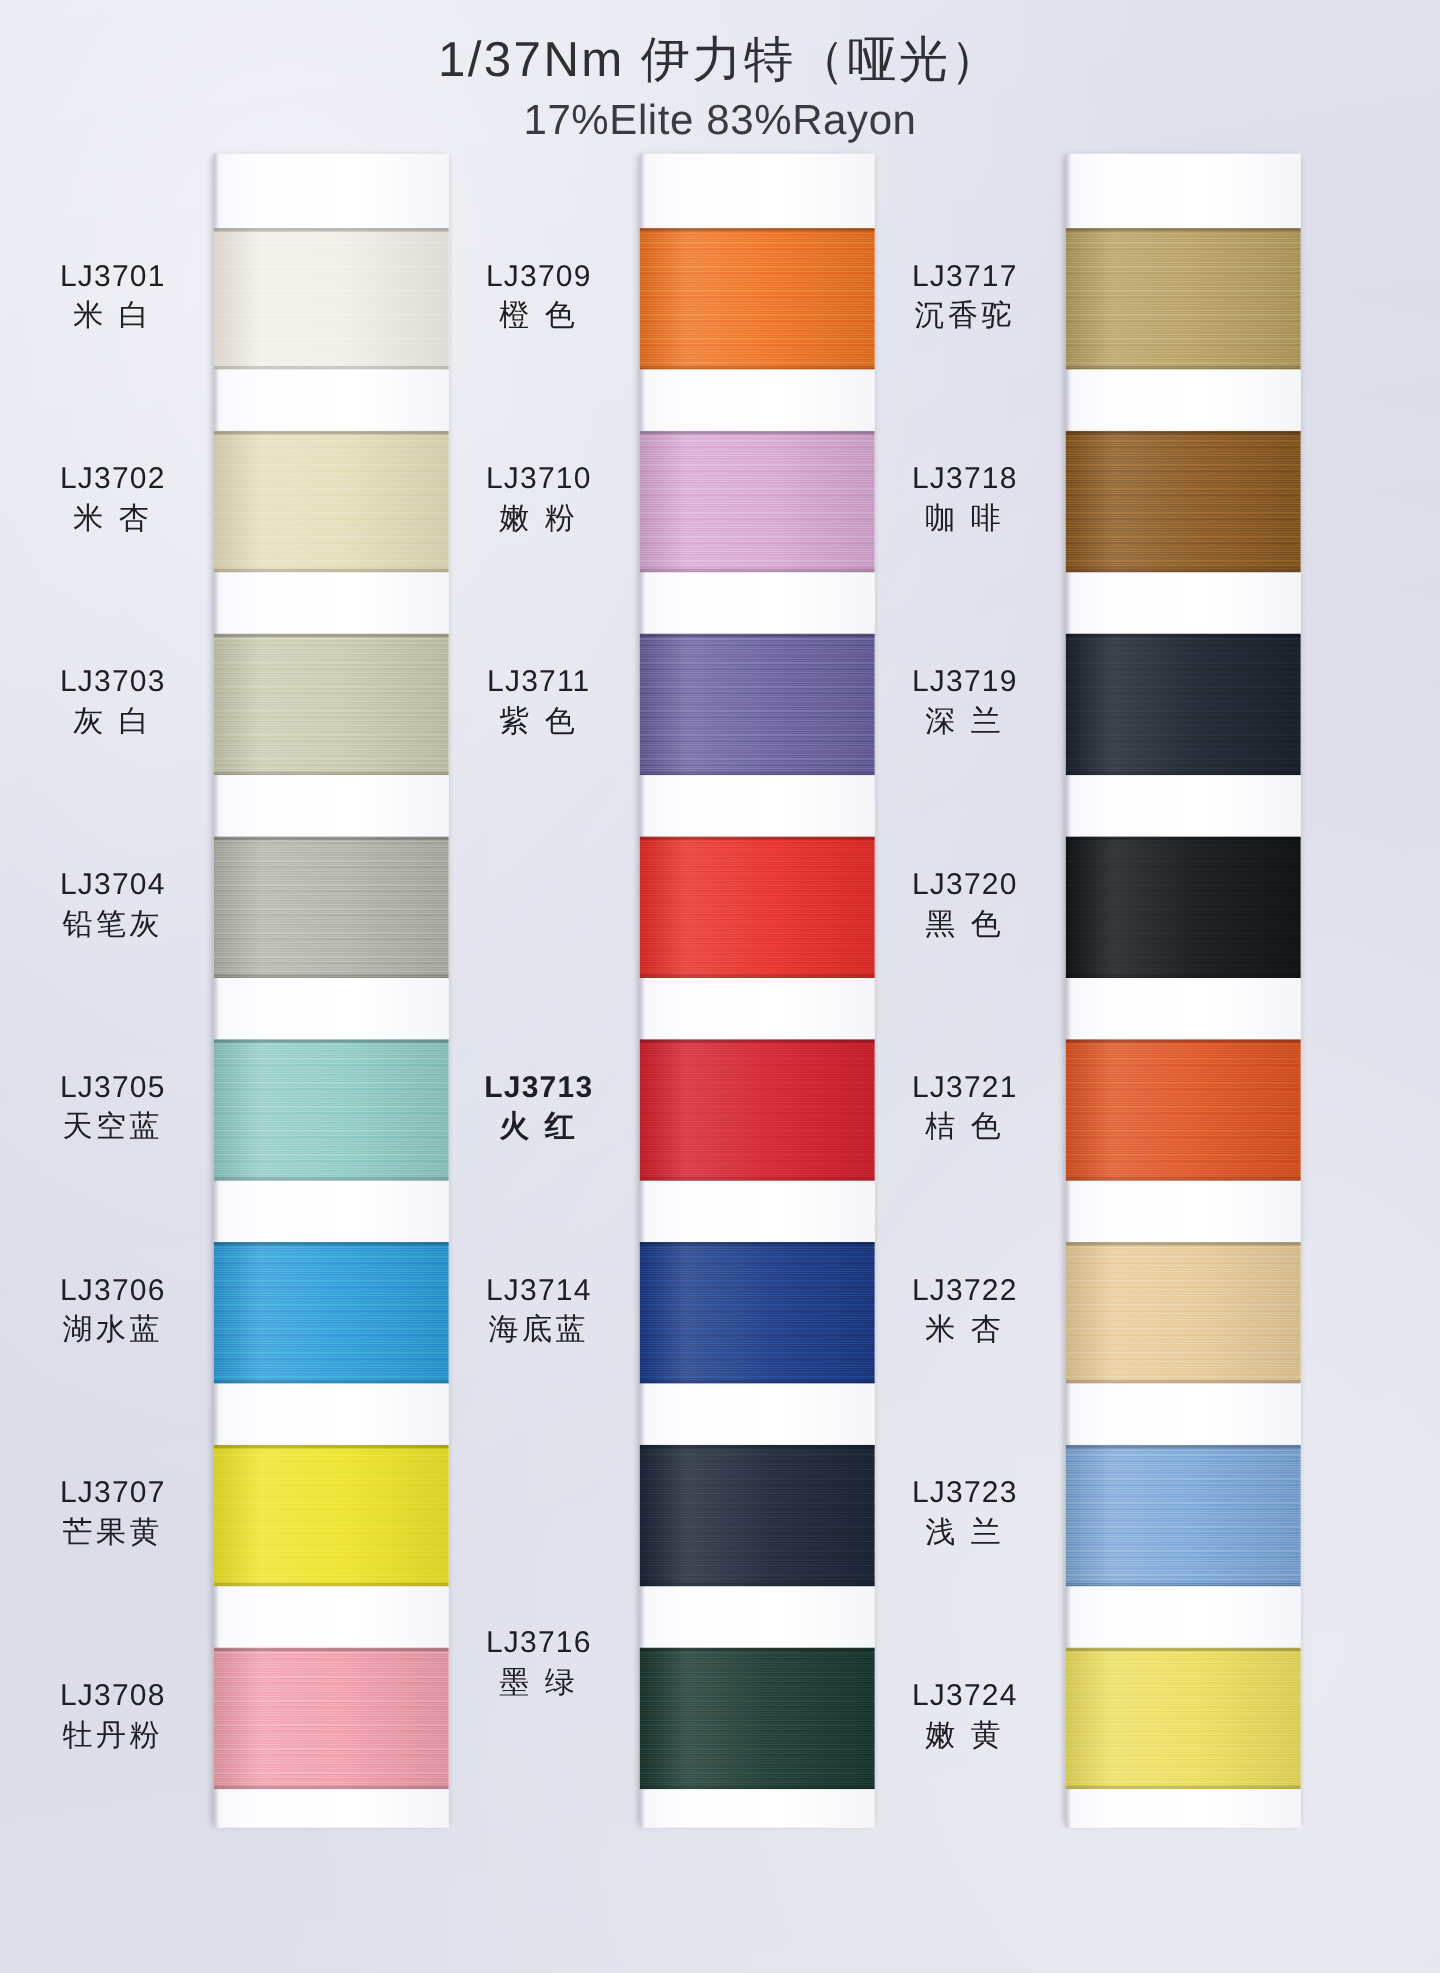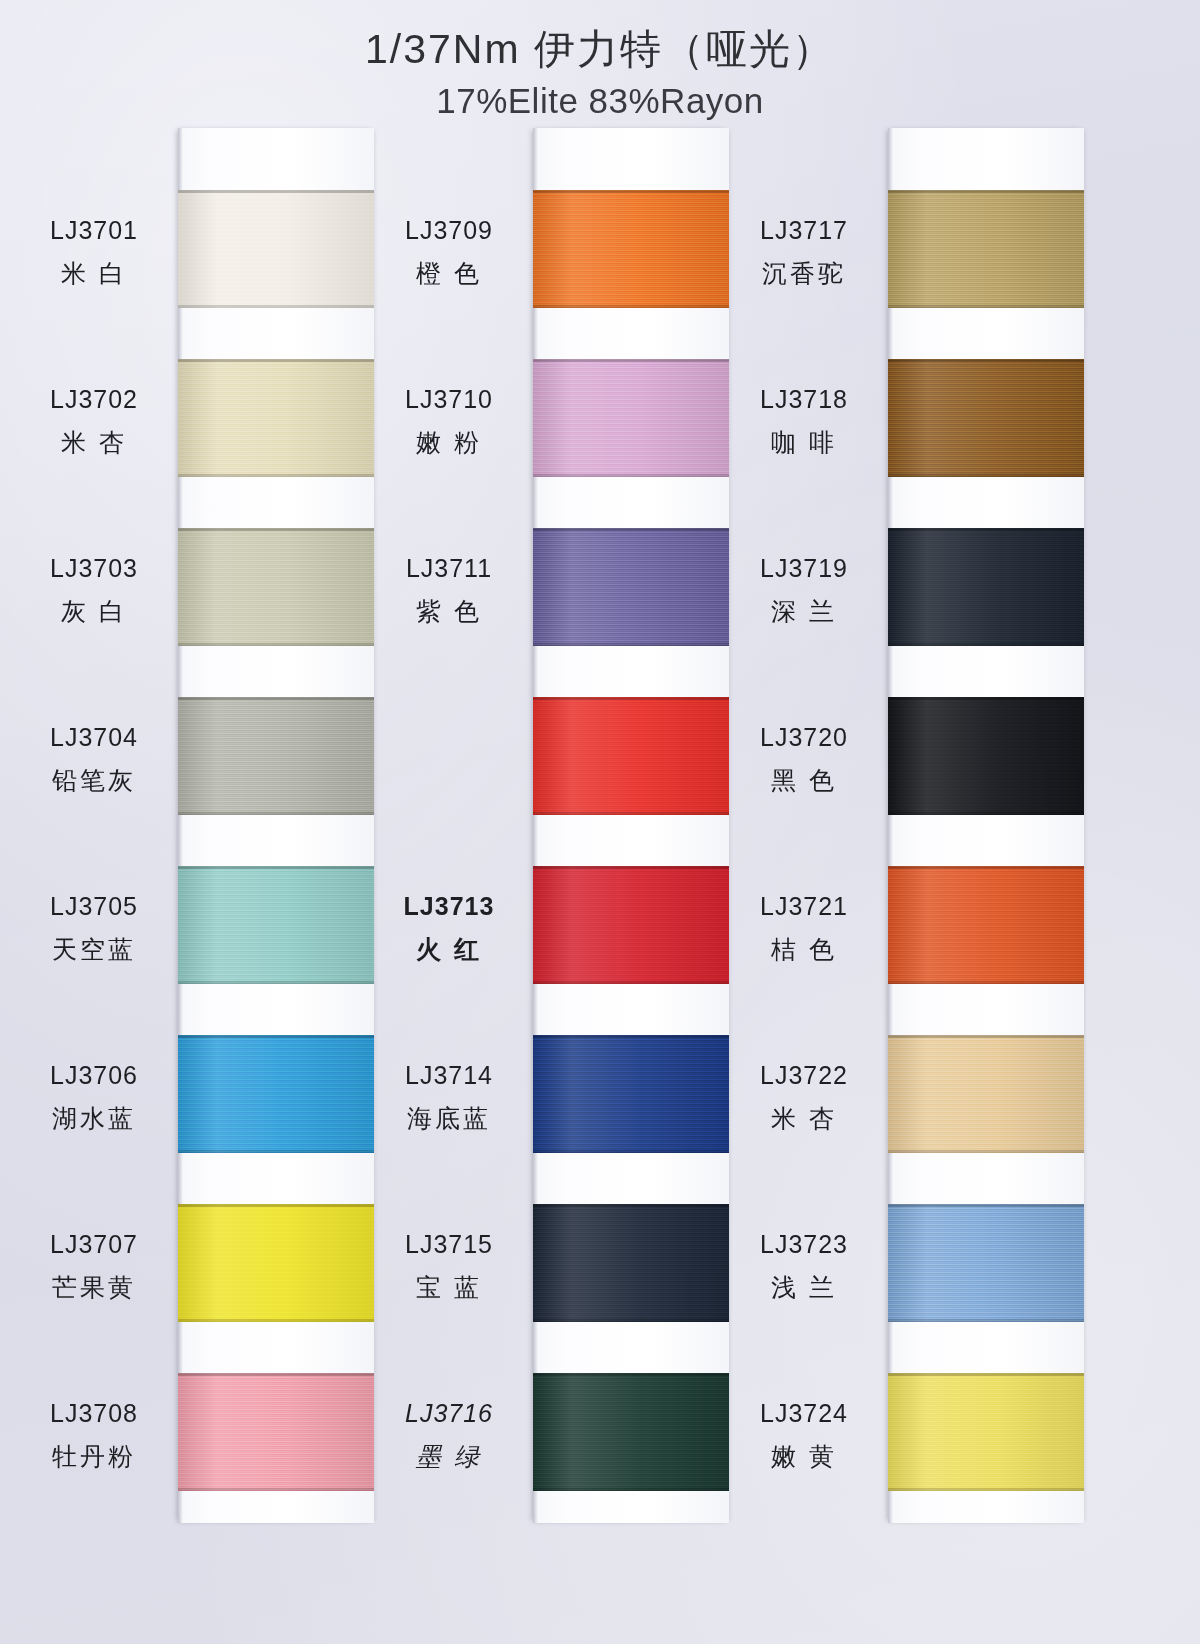--- a/index.html
+++ b/index.html
@@ -144,21 +144,21 @@
     font-size: 25px;
     letter-spacing: 1px;
     line-height: 1.22;
     white-space: nowrap;
   }
   .label .name {
     font-size: 25px;
     letter-spacing: 3px;
     line-height: 1.22;
     white-space: nowrap;
-    margin-top: 12px;
+    margin-top: 2px;
   }
 </style>
 </head>
 <body>
 
 <div class="bg-noise"></div>
 
 <div class="header">
   <div class="title">1/37Nm 伊力特（哑光）</div>
   <div class="subtitle">17%Elite  83%Rayon</div>
@@ -263,25 +263,21 @@
         <div class="name">紫 色</div>
       </div>
       <div class="label" style="top: 763px; font-weight: bold;">
         <div class="code">LJ3713</div>
         <div class="name">火 红</div>
       </div>
       <div class="label" style="top: 932px;">
         <div class="code">LJ3714</div>
         <div class="name">海底蓝</div>
       </div>
-      <div class="label" style="top: 1101px;">
-        <div class="code">LJ3715</div>
-        <div class="name">宝 蓝</div>
-      </div>
-      <div class="label" style="top: 1270px; font-style: italic;">
+      <div class="label" style="top: 1226px;">
         <div class="code">LJ3716</div>
         <div class="name">墨 绿</div>
       </div>
       <div class="strip">
         <div class="band" title="LJ3709 橙 色" style="top: 62px; height: 118px;">
           <div class="yarn" style="background: rgb(239, 116, 38);"></div>
           <div class="sheen"></div>
           <div class="edge-top"></div>
           <div class="edge-bot"></div>
         </div>

